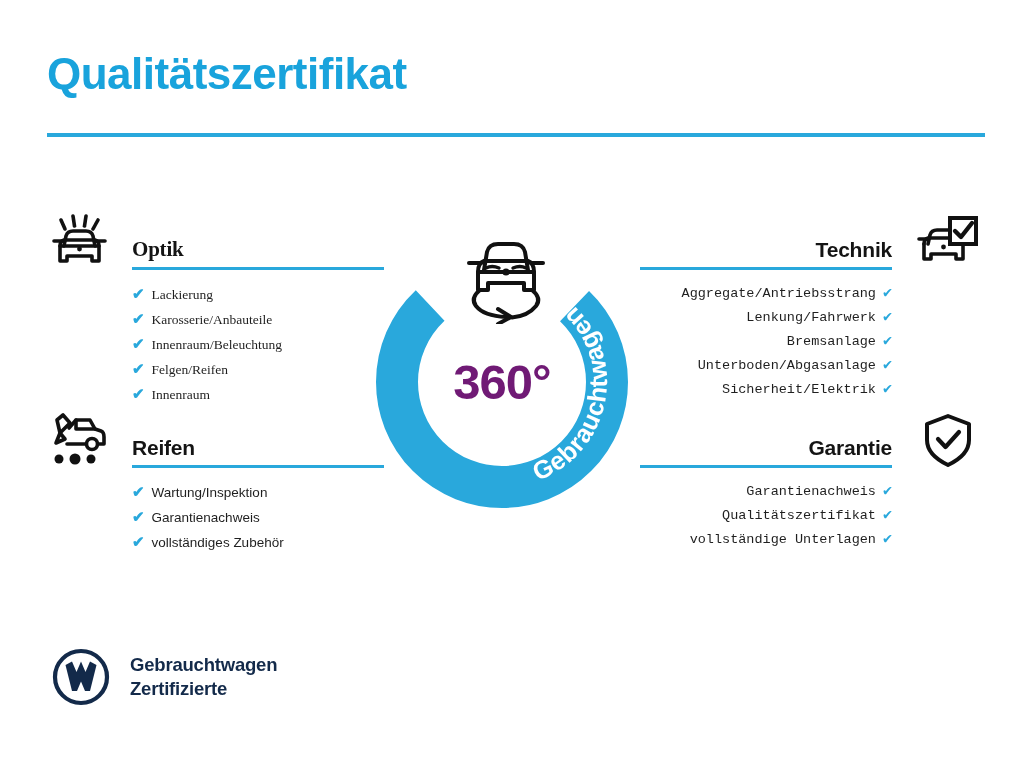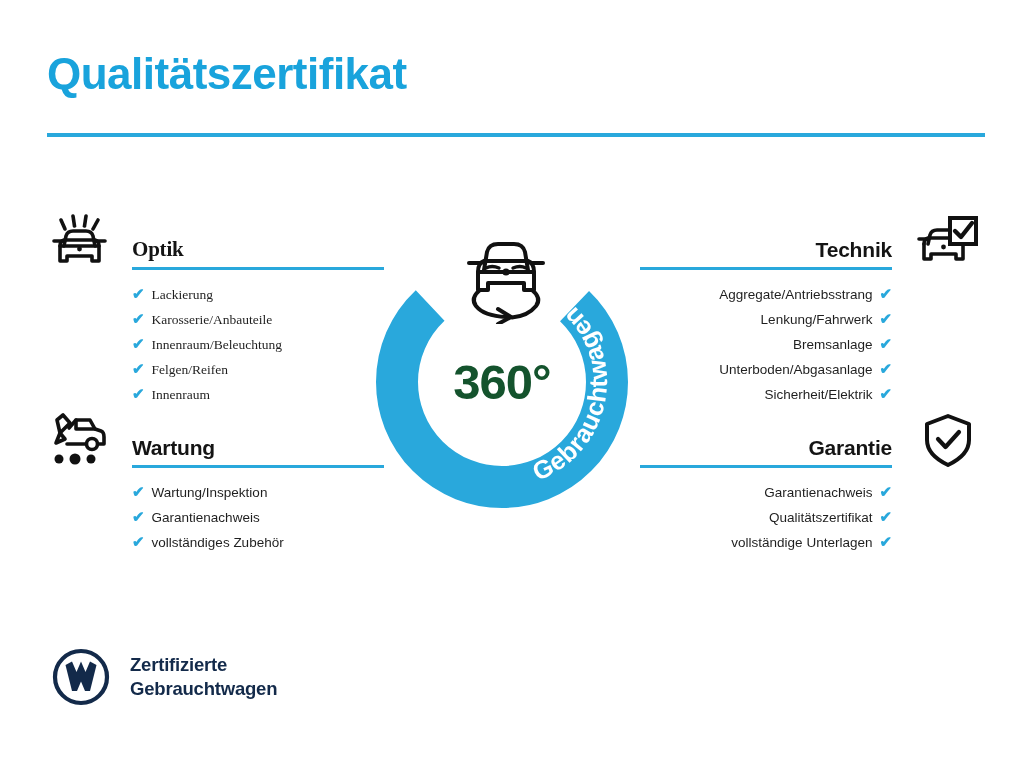--- a/index.html
+++ b/index.html
@@ -88,21 +88,21 @@
   }
   .sec-list li {
     font-size: 13.5px;
     line-height: 24px;
     color: #1f1f1f;
     white-space: nowrap;
     display: flex;
     align-items: baseline;
   }
   .left .sec-list li  { padding-left: 88px; justify-content: flex-start; }
-  .right .sec-list li { padding-right: 92px; justify-content: flex-end; }
+  .right .sec-list li { padding-right: 92px; justify-content: flex-end; font-family: Liberation Mono, monospace; }
 
   .chk {
     color: #29A8DC;
     font-size: 15px;
     font-weight: bold;
     line-height: 24px;
   }
   .left .chk  { margin-right: 7px; }
   .right .chk { margin-left: 7px; }
 
@@ -129,21 +129,21 @@
     width: 252px;
     height: 252px;
     display: flex;
     align-items: center;
     justify-content: center;
     pointer-events: none;
   }
   #badge-value {
     font-size: 49px;
     font-weight: bold;
-    color: #14532d;
+    color: #701a75;
     letter-spacing: -1px;
     line-height: 1;
   }
   #badge-car {
     position: absolute;
     left: 78px;
     top: -4px;
     width: 104px;
     height: 96px;
   }
@@ -225,21 +225,21 @@
         <path d="M14 21 L10 31 L19 27 Z"></path>
         <path d="M23 16 L30 8 L44 8 L49 17 L55 19 Q58 20 58 25 L58 32 L52 32"></path>
         <path d="M40 32 L27 32 L21 32"></path>
         <path d="M30 8 L30 17 L49 17"></path>
         <circle cx="46" cy="32" r="5.5"></circle>
         <circle cx="13" cy="47" r="4.5" fill="#111" stroke="none"></circle>
         <circle cx="29" cy="47" r="5.5" fill="#111" stroke="none"></circle>
         <circle cx="45" cy="47" r="4.5" fill="#111" stroke="none"></circle>
       </svg>
     </span>
-    <span class="sec-title">Wartung</span>
+    <span class="sec-title">Reifen</span>
     <span class="sec-rule"></span>
   </div>
   <ul class="sec-list">
     <li>
         <span class="chk">✔</span>
         <span>Wartung/Inspektion</span>
       </li>
     <li>
         <span class="chk">✔</span>
         <span>Garantienachweis</span>
@@ -354,16 +354,16 @@
 </div>
 
 <div id="footer">
   <span id="vw-logo">
     <svg viewBox="0 0 58 58" fill="none">
       <circle cx="29" cy="29" r="26" stroke="#132A4A" stroke-width="4.2" fill="none"></circle>
       <path d="M29 13.5 L33.5 24 L38 13.5 L44.5 17 L38 43 L33 43 L29 33.5 L25 43 L20 43 L13.5 17 L20 13.5 L24.5 24 Z" fill="#132A4A"></path>
     </svg>
   </span>
   <span id="footer-text">
+    <div>Gebrauchtwagen</div>
     <div>Zertifizierte</div>
-    <div>Gebrauchtwagen</div>
   </span>
 </div>
 
 </body></html>

